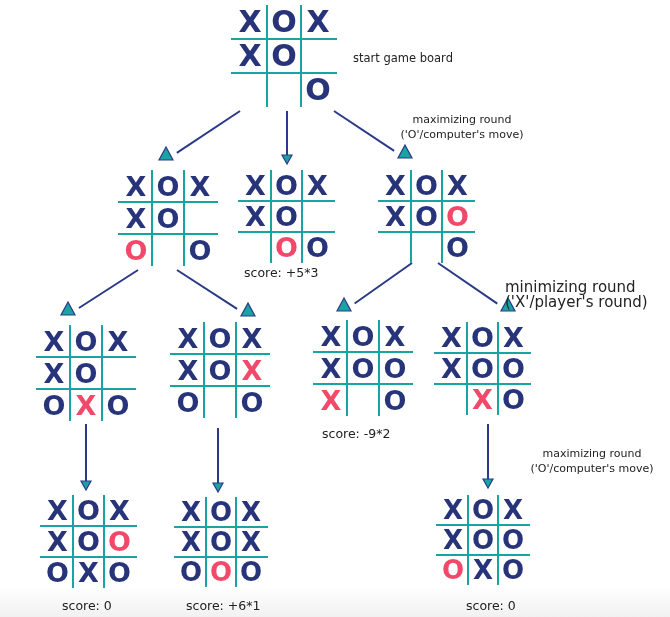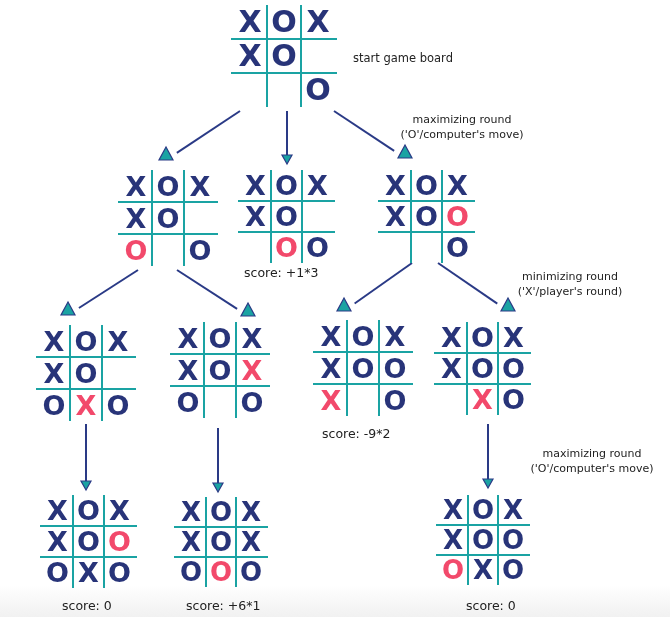--- a/index.html
+++ b/index.html
@@ -223,37 +223,37 @@
         <div class="cell" style="left: 60px; top: 0px; width: 30px; height: 30px; font-size: 26px; color: rgb(40, 52, 121);">X</div>
         <div class="cell" style="left: 0px; top: 30px; width: 30px; height: 30px; font-size: 26px; color: rgb(40, 52, 121);">X</div>
         <div class="cell" style="left: 30px; top: 30px; width: 30px; height: 30px; font-size: 26px; color: rgb(40, 52, 121);">O</div>
         <div class="cell" style="left: 60px; top: 30px; width: 30px; height: 30px; font-size: 26px; color: rgb(40, 52, 121);">O</div>
         <div class="cell" style="left: 0px; top: 60px; width: 30px; height: 30px; font-size: 26px; color: rgb(242, 73, 107);">O</div>
         <div class="cell" style="left: 30px; top: 60px; width: 30px; height: 30px; font-size: 26px; color: rgb(40, 52, 121);">X</div>
         <div class="cell" style="left: 60px; top: 60px; width: 30px; height: 30px; font-size: 26px; color: rgb(40, 52, 121);">O</div>
       </div>
     </div>
   <div id="scores">
-      <div class="score" style="left: 244px; top: 265px;">score: +1*3</div>
+      <div class="score" style="left: 244px; top: 265px;">score: +5*3</div>
       <div class="score" style="left: 322px; top: 426px;">score: -9*2</div>
       <div class="score" style="left: 62px; top: 598px;">score: 0</div>
       <div class="score" style="left: 186px; top: 598px;">score: +6*1</div>
       <div class="score" style="left: 466px; top: 598px;">score: 0</div>
     </div>
 
   <div class="label" style="left:353px;top:51px;font-size:11.5px;">
     <span>start game board</span>
   </div>
 
   <div class="label" style="left:392px;top:112px;font-size:11px;line-height:15px;width:140px;">
     <div>maximizing round</div>
     <div>('O'/computer's move)</div>
   </div>
 
-  <div class="label" style="left:505px;top:269px;font-size:11px;line-height:15px;width:130px;">
+  <div class="label" style="left:505px;top:280px;font-size:15px;line-height:15px;width:130px;">
     <div>minimizing round</div>
     <div>('X'/player's round)</div>
   </div>
 
   <div class="label" style="left:522px;top:446px;font-size:11px;line-height:15px;width:140px;">
     <div>maximizing round</div>
     <div>('O'/computer's move)</div>
   </div>
 </div>
 

